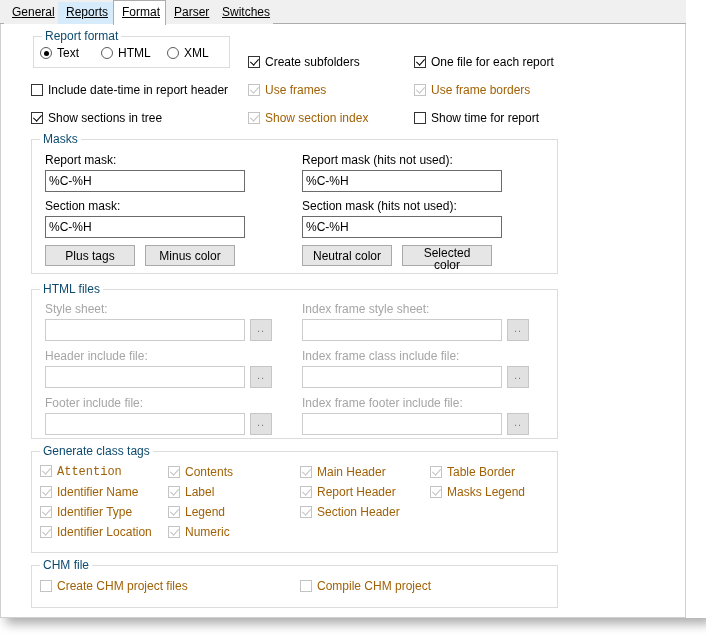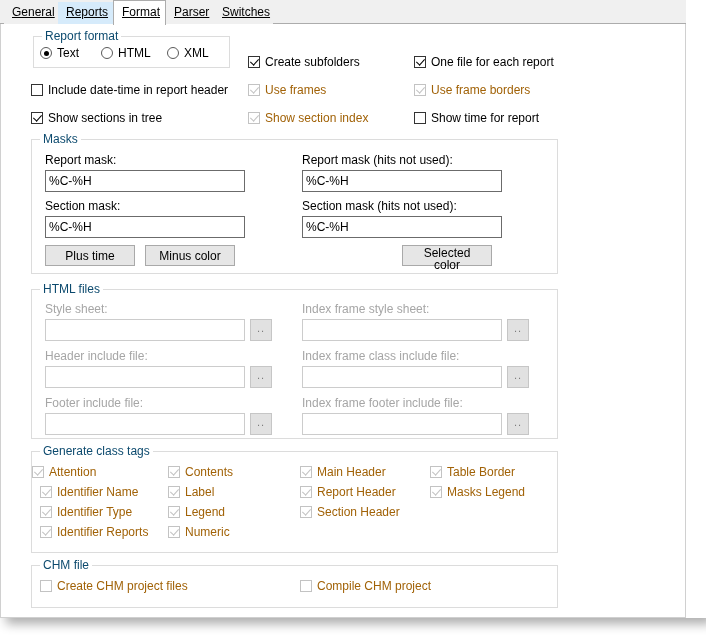--- a/index.html
+++ b/index.html
@@ -314,22 +314,23 @@
 
       <span class="lbl" style="left:270px; top:13px;">Report mask (hits not used):</span>
       <input class="tinput" style="left: 270px; top: 30px; width: 200px; height: 22px;" value="%C-%H">
 
       <span class="lbl" style="left:13px; top:59px;">Section mask:</span>
       <input class="tinput" style="left: 13px; top: 76px; width: 200px; height: 22px;" value="%C-%H">
 
       <span class="lbl" style="left:270px; top:59px;">Section mask (hits not used):</span>
       <input class="tinput" style="left: 270px; top: 76px; width: 200px; height: 22px;" value="%C-%H">
 
-      <button class="btn" style="left:13px; top:105px; width:90px; height:21px;">Plus time</button>
+      <button class="btn" style="left:13px; top:105px; width:90px; height:21px;">Plus tags</button>
       <button class="btn" style="left:113px; top:105px; width:90px; height:21px;">Minus color</button>
+      <button class="btn" style="left:270px; top:105px; width:90px; height:21px;">Neutral color</button>
       <button class="btn" style="left:370px; top:105px; width:90px; height:21px;">Selected color</button>
     </div>
 
     <div class="groupbox" style="left:30px; top:265px; width:527px; height:150px;">
       <span class="gb-title">HTML files</span>
 
       <span class="lbl dim" style="left:13px; top:12px;">Style sheet:</span>
       <input class="tinput dim" style="left: 13px; top: 29px; width: 200px; height: 22px;" value="">
       <button class="btn browse" style="left:218px; top:29px; width:22px; height:22px;">..</button>
 
@@ -350,31 +351,31 @@
       <button class="btn browse" style="left:218px; top:123px; width:22px; height:22px;">..</button>
 
       <span class="lbl dim" style="left:270px; top:106px;">Index frame footer include file:</span>
       <input class="tinput dim" style="left: 270px; top: 123px; width: 200px; height: 22px;" value="">
       <button class="btn browse" style="left:475px; top:123px; width:22px; height:22px;">..</button>
     </div>
 
     <div class="groupbox" style="left:30px; top:427px; width:527px; height:102px;">
       <span class="gb-title">Generate class tags</span>
 
-      <div class="cb checked disabled clip" style="left:0; top:12px; width:120px;">
+      <div class="cb checked disabled clip" style="left:8px; top:12px; width:120px;font-family:Liberation Mono, monospace;">
         <span class="box"></span><span>Attention</span>
       </div>
       <div class="cb checked disabled clip" style="left:8px; top:32px; width:120px;">
         <span class="box"></span><span>Identifier Name</span>
       </div>
       <div class="cb checked disabled clip" style="left:8px; top:52px; width:120px;">
         <span class="box"></span><span>Identifier Type</span>
       </div>
       <div class="cb checked disabled clip" style="left:8px; top:72px; width:120px;">
-        <span class="box"></span><span>Identifier Reports</span>
+        <span class="box"></span><span>Identifier Location</span>
       </div>
 
       <div class="cb checked disabled" style="left:136px; top:12px;">
         <span class="box"></span><span>Contents</span>
       </div>
       <div class="cb checked disabled" style="left:136px; top:32px;">
         <span class="box"></span><span>Label</span>
       </div>
       <div class="cb checked disabled" style="left:136px; top:52px;">
         <span class="box"></span><span>Legend</span>

